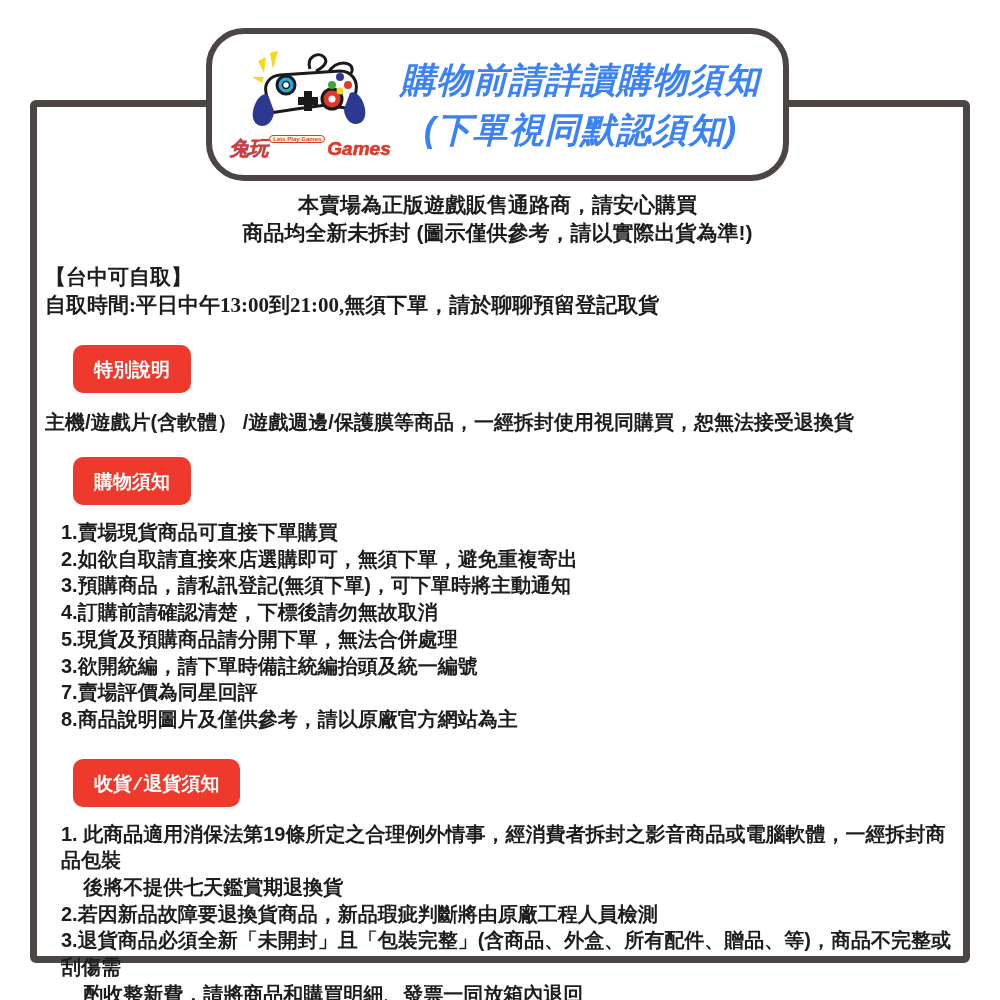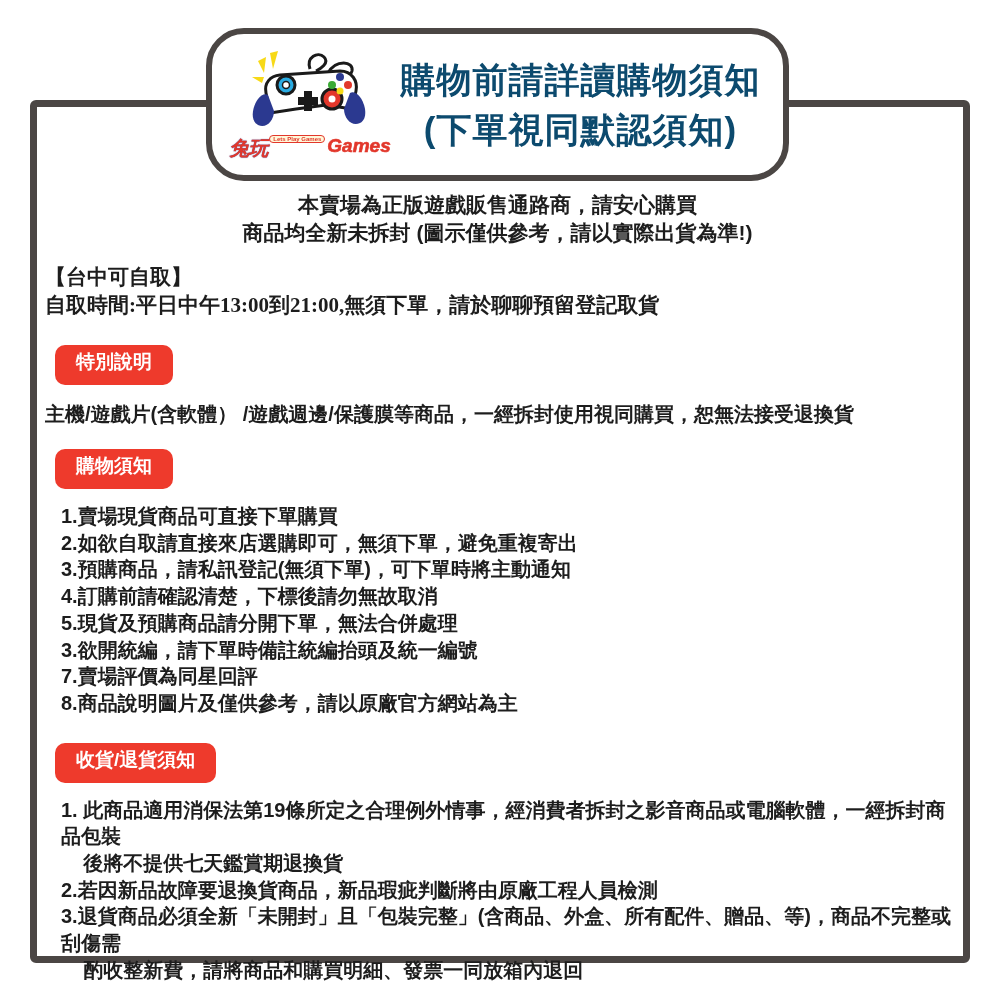--- a/index.html
+++ b/index.html
@@ -14,38 +14,38 @@
   }
 
   
   .header-box {
     position:absolute; left:206px; top:28px; width:583px; height:153px;
     background:#ffffff; border:6px solid #4b4644; border-radius:38px;
     display:flex; align-items:center; z-index:2; padding:6px 10px 6px 14px;
   }
   .logo-wrap { width:168px; flex:0 0 168px; display:flex; flex-direction:column; align-items:center; justify-content:center; }
   .logo-svg { width:140px; height:92px; display:block; }
-  .brand-line { display:flex; align-items:flex-start; gap:2px; margin-top:-4px; }
+  .brand-line { display:flex; align-items:center; gap:2px; margin-top:-4px; }
   .brand-cn { font-size:20px; font-weight:800; font-style:italic; color:#e2372b;
     text-shadow:0 0 1px #2b3990; letter-spacing:-1px; }
   .brand-en { font-size:19px; font-weight:800; color:#e2372b; letter-spacing:0;
     -webkit-text-stroke:0.6px #e2372b; font-style:italic; }
   .brand-tag { font-size:6px; font-weight:700; color:#e2372b; border:1px solid #e2372b;
     border-radius:4px; padding:0 3px; background:#fff8d9; align-self:flex-start; margin-bottom:10px; }
   .title-wrap { flex:1; text-align:center; line-height:1.42; padding-right:6px; }
-  .title-line { font-size:35px; font-weight:700; color:#0c4a6e; letter-spacing:1px; white-space:nowrap; }
+  .title-line { font-size:35px; font-weight:700; color:#3b82f6; letter-spacing:1px; white-space:nowrap;font-style:italic; }
 
   
   .content { position:absolute; left:45px; top:191px; width:920px; z-index:1; }
   .intro { text-align:center; font-size:21px; font-weight:600; line-height:1.33; width:905px; }
   .pickup { margin-top:17px; font-size:21px; font-weight:600; line-height:1.33;font-family:Liberation Serif, serif; }
 
   .badge {
     display:inline-block; background:#ee3a2c; color:#ffffff; font-size:19px; font-weight:600;
-    padding:4px 21px 10px 21px; border-radius:10px; margin-left:10px;
+    padding:12px 21px 10px 21px; border-radius:10px; margin-left:28px;font-family:Liberation Mono, monospace;
   }
   .badge-1 { margin-top:25px; }
   .badge-2 { margin-top:22px; }
   .badge-3 { margin-top:26px; }
 
   .para { margin-top:16px; font-size:20px; font-weight:600; line-height:1.32; white-space:pre-wrap; }
   .list { margin-top:14px;margin-left:16px; }
   .item { font-size:20px; font-weight:600; line-height:1.335; white-space:pre-wrap; }
 </style>
 </head>

